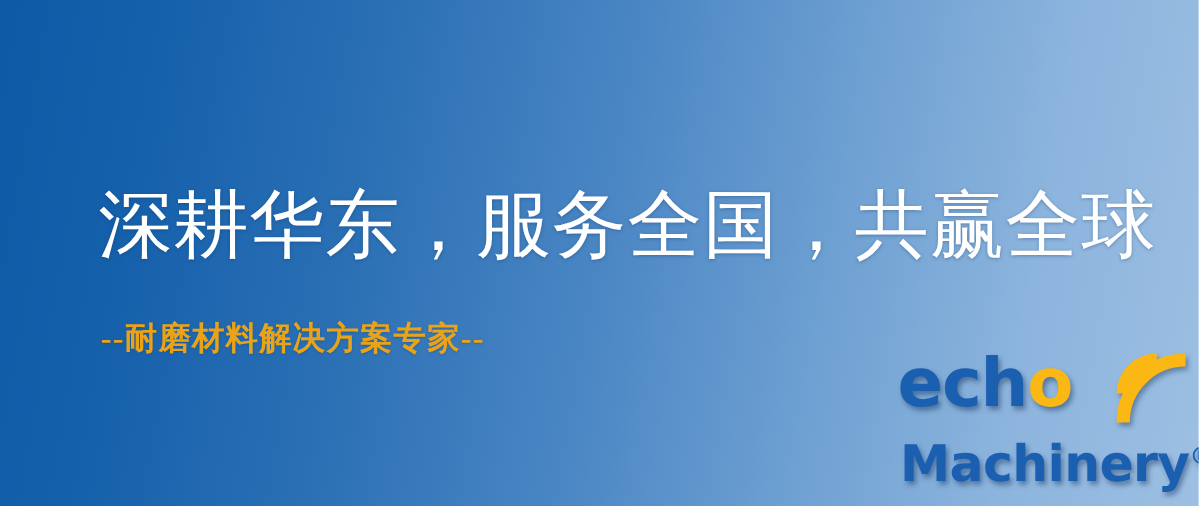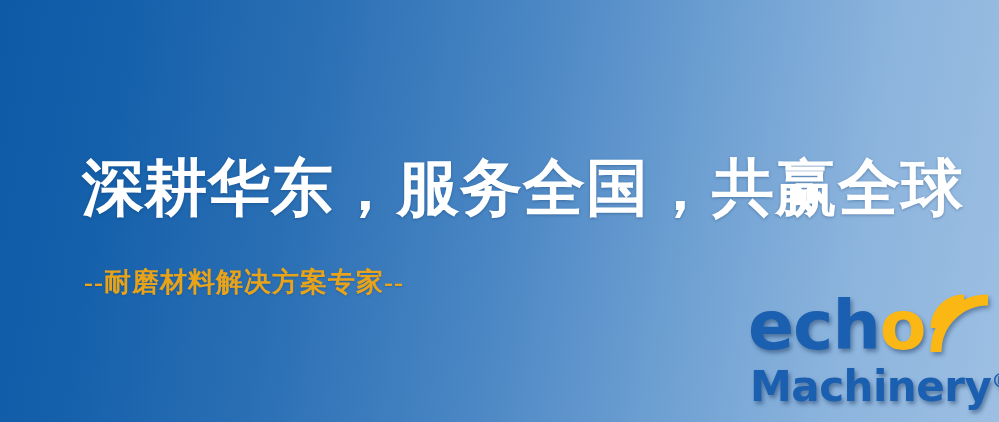--- a/index.html
+++ b/index.html
@@ -25,21 +25,21 @@
   }
 
   
   #headline {
     position: absolute;
     left: 82px;
     top: 152px;
     font-family: "Liberation Serif", serif;
     font-size: 62px;
     line-height: 72px;
-    font-weight: 700;
+    font-weight: 400;
     color: #ffffff;
     letter-spacing: 1px;
     white-space: nowrap;
     text-shadow: 0 1px 3px rgba(8, 50, 95, 0.35);
   }
 
   
   #subtitle {
     position: absolute;
     left: 84px;
@@ -69,21 +69,21 @@
     top: 0;
     font-family: "DejaVu Sans", sans-serif;
     font-weight: bold;
     color: #1b5fb0;
     letter-spacing: -1px;
     line-height: 1;
     filter: drop-shadow(2px 3px 2px rgba(10, 40, 80, 0.45));
   }
 
   #logo-echo {
-    font-size: 68px;
+    font-size: 56px;
     top: -4px;
     left: 0;
   }
 
   #logo-echo .o-gold {
     color: #fbb713;
   }
 
   #logo-machinery {
     font-size: 42px;

